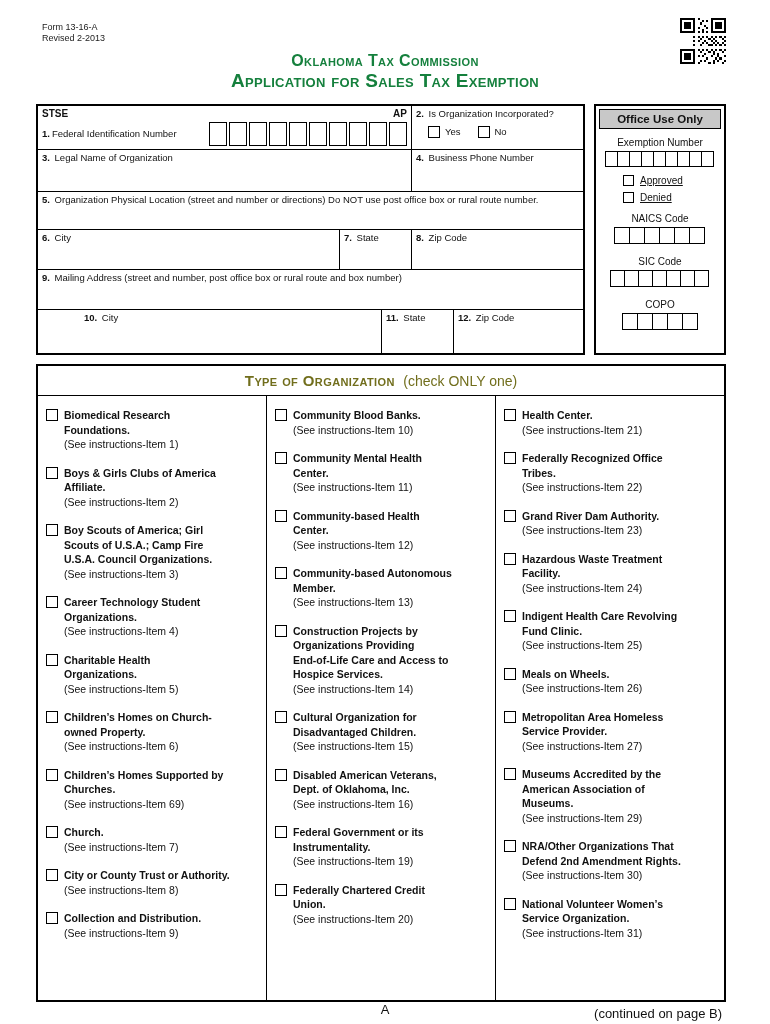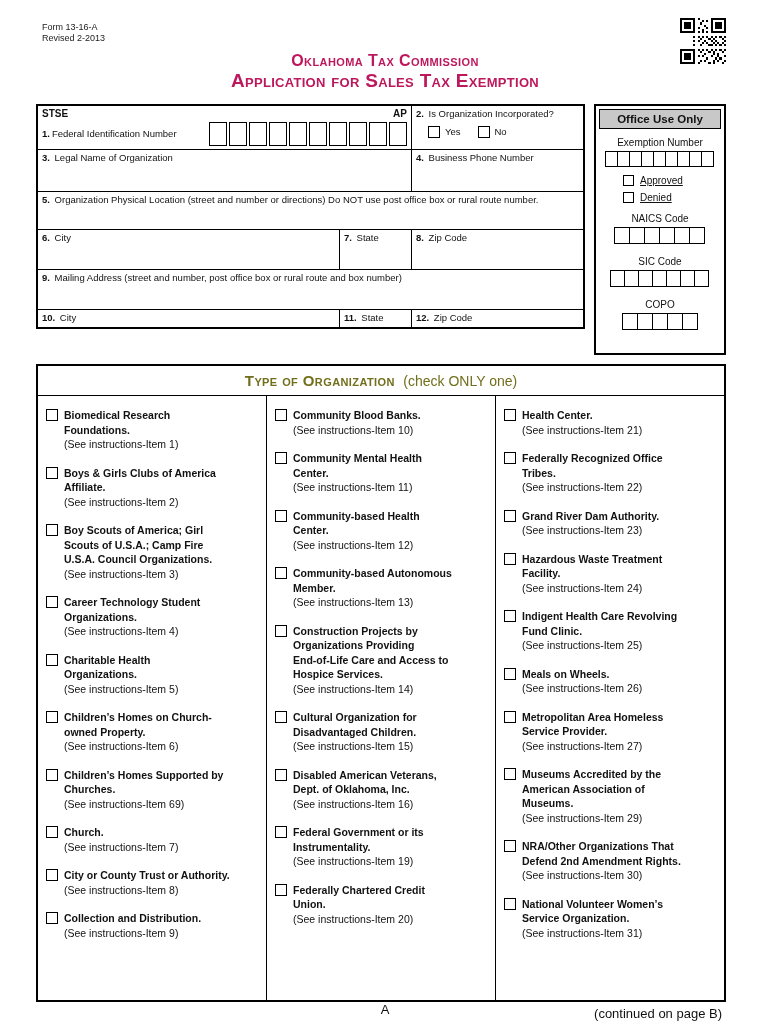--- a/index.html
+++ b/index.html
@@ -6,28 +6,28 @@
   html,body { background:#fff; }
   body {
     width:770px; height:1024px; position:relative;
     font-family:"Liberation Sans", sans-serif; color:#111;
   }
   .bold { font-weight:bold; }
 
   
   .form-id { position:absolute; left:42px; top:22px; font-size:9px; line-height:11px; color:#222; }
   .qr { position:absolute; right:44px; top:18px; width:46px; height:46px; }
-  .titles { position:absolute; left:0; right:0; top:52px; text-align:center; color:#be185d; }
+  .titles { position:absolute; left:0; right:0; top:52px; text-align:center; color:#15803d; }
   .title1 { font-size:16px; font-weight:bold; font-variant:small-caps; letter-spacing:.4px; }
   .title2 { font-size:19px; font-weight:bold; font-variant:small-caps; letter-spacing:.3px; }
 
   
-  .main-form { position:absolute; left:36px; top:104px; width:549px; height:225px; border:2px solid #000; display:flex; flex-direction:column; }
+  .main-form { position:absolute; left:36px; top:104px; width:549px; height:251px; border:2px solid #000; display:flex; flex-direction:column; }
   .row { display:flex; border-bottom:1.5px solid #000; }
-  .row.last { border-bottom:none; flex:1; }
+  .row.last { border-bottom:none; flex:1;margin-left:42px; }
   .cell { position:relative; border-right:1.5px solid #000; padding:2px 4px; font-size:9.5px; line-height:12px; overflow:hidden; }
   .cell.lastcell { border-right:none; flex:1; }
   .fnum { font-weight:bold; margin-right:2px; }
   .stse-line { display:flex; justify-content:space-between; font-size:10px; margin-bottom:2px; }
   .fein-line { display:flex; align-items:center; }
   .fein-comb { display:inline-flex; gap:2px; margin-left:auto; }
   .fein-comb .comb-cell { width:18px; height:24px; border:1.5px solid #000; margin-left:0; background:#fff; }
   .checkbox { display:inline-block; width:12px; height:12px; border:1.5px solid #000; background:#fff; vertical-align:middle; flex:none; }
   .yn-row { display:flex; align-items:center; gap:5px; margin-top:6px; padding-left:12px; }
   .yn-row .lab { margin-right:12px; }

